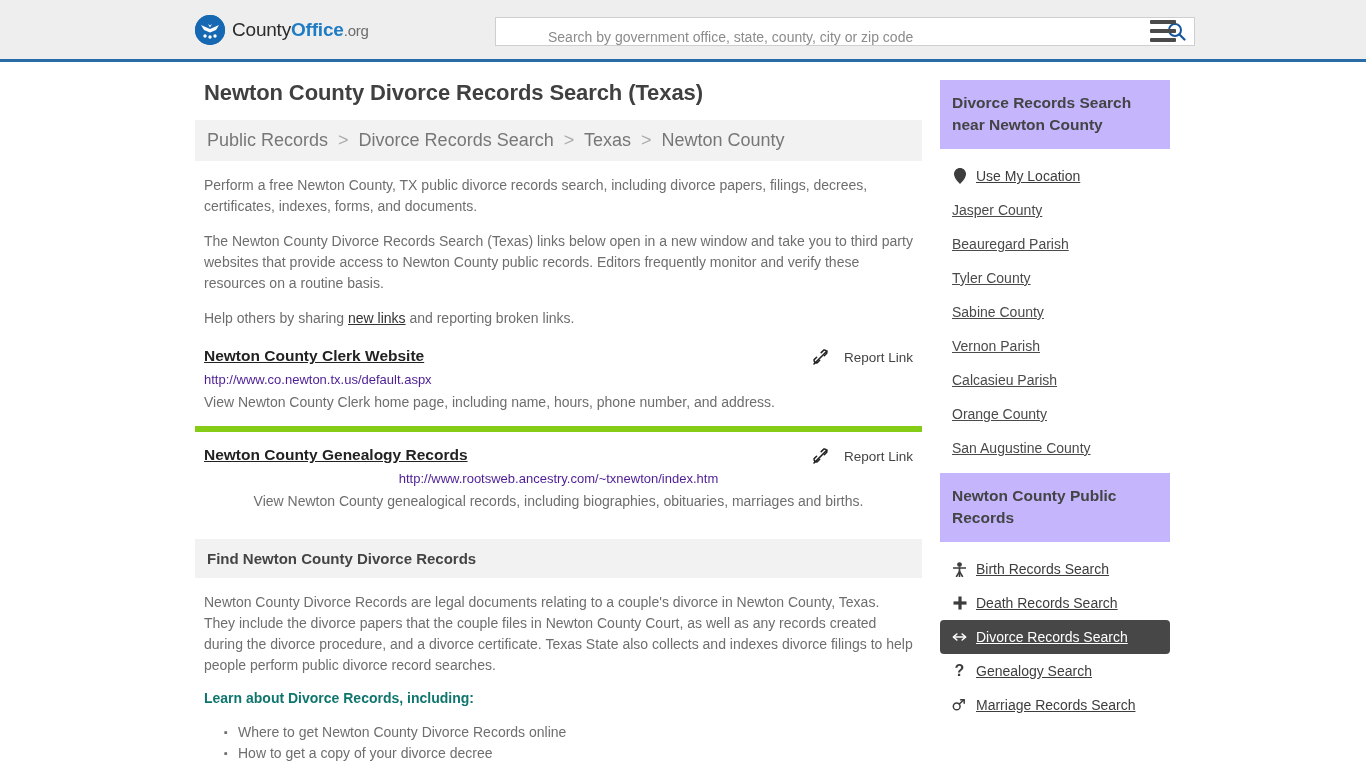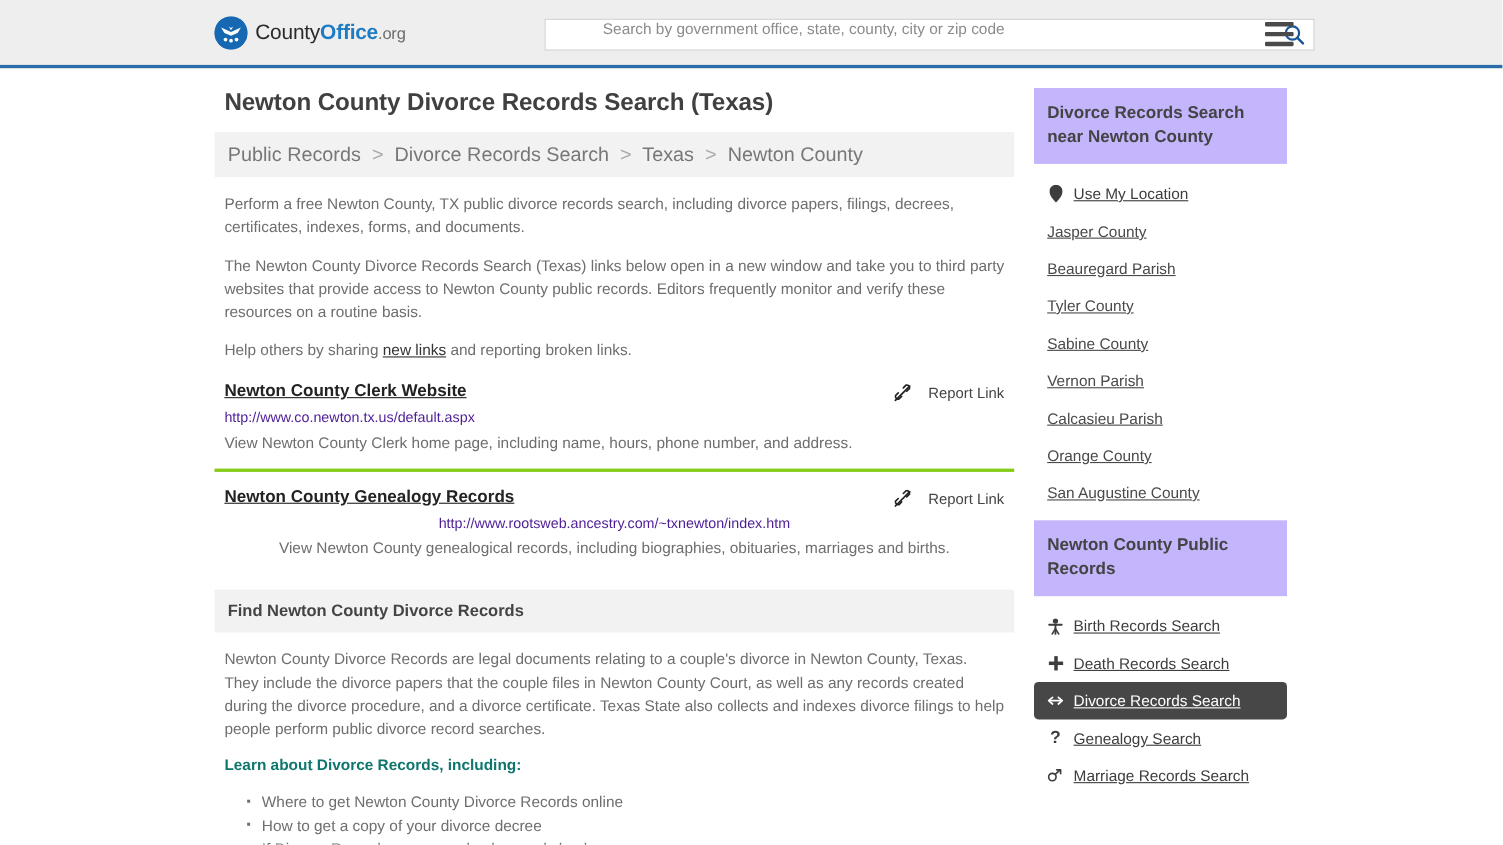--- a/index.html
+++ b/index.html
@@ -47,21 +47,21 @@
   .brand-text .w2 { color: #1d7cc4; font-weight: bold; }
   .brand-text .w3 { color: #6d6d6d; font-size: 15px; }
 
   .search-wrap {
     position: absolute;
     left: 495px;
     top: 17px;
     width: 700px;
     height: 29px;
     display: flex;
-    align-items: flex-start;
+    align-items: flex-end;
     background: #ffffff;
     border: 1px solid #cfcfcf;
     box-sizing: border-box;
     padding-left: 42px;
   }
   .search-input {
     flex: 1;
     border: none;
     outline: none;
     font-family: "Liberation Sans", sans-serif;
@@ -145,21 +145,21 @@
   .intro a {
     color: #333333;
     text-decoration: underline;
     font-weight: normal;
   }
 
   
   .link-list { margin-top: 18px; }
   .link-item {
     padding: 0 9px 14px 9px;
-    border-bottom: 3px solid #84cc16;
+    border-bottom: 6px solid #84cc16;
     margin-bottom: 14px;
   }
   .link-item:last-child { border-bottom: none; text-align: center; }
   .link-row {
     display: flex;
     align-items: flex-start;
     justify-content: space-between;
   }
   .link-title {
     font-size: 15.5px;

